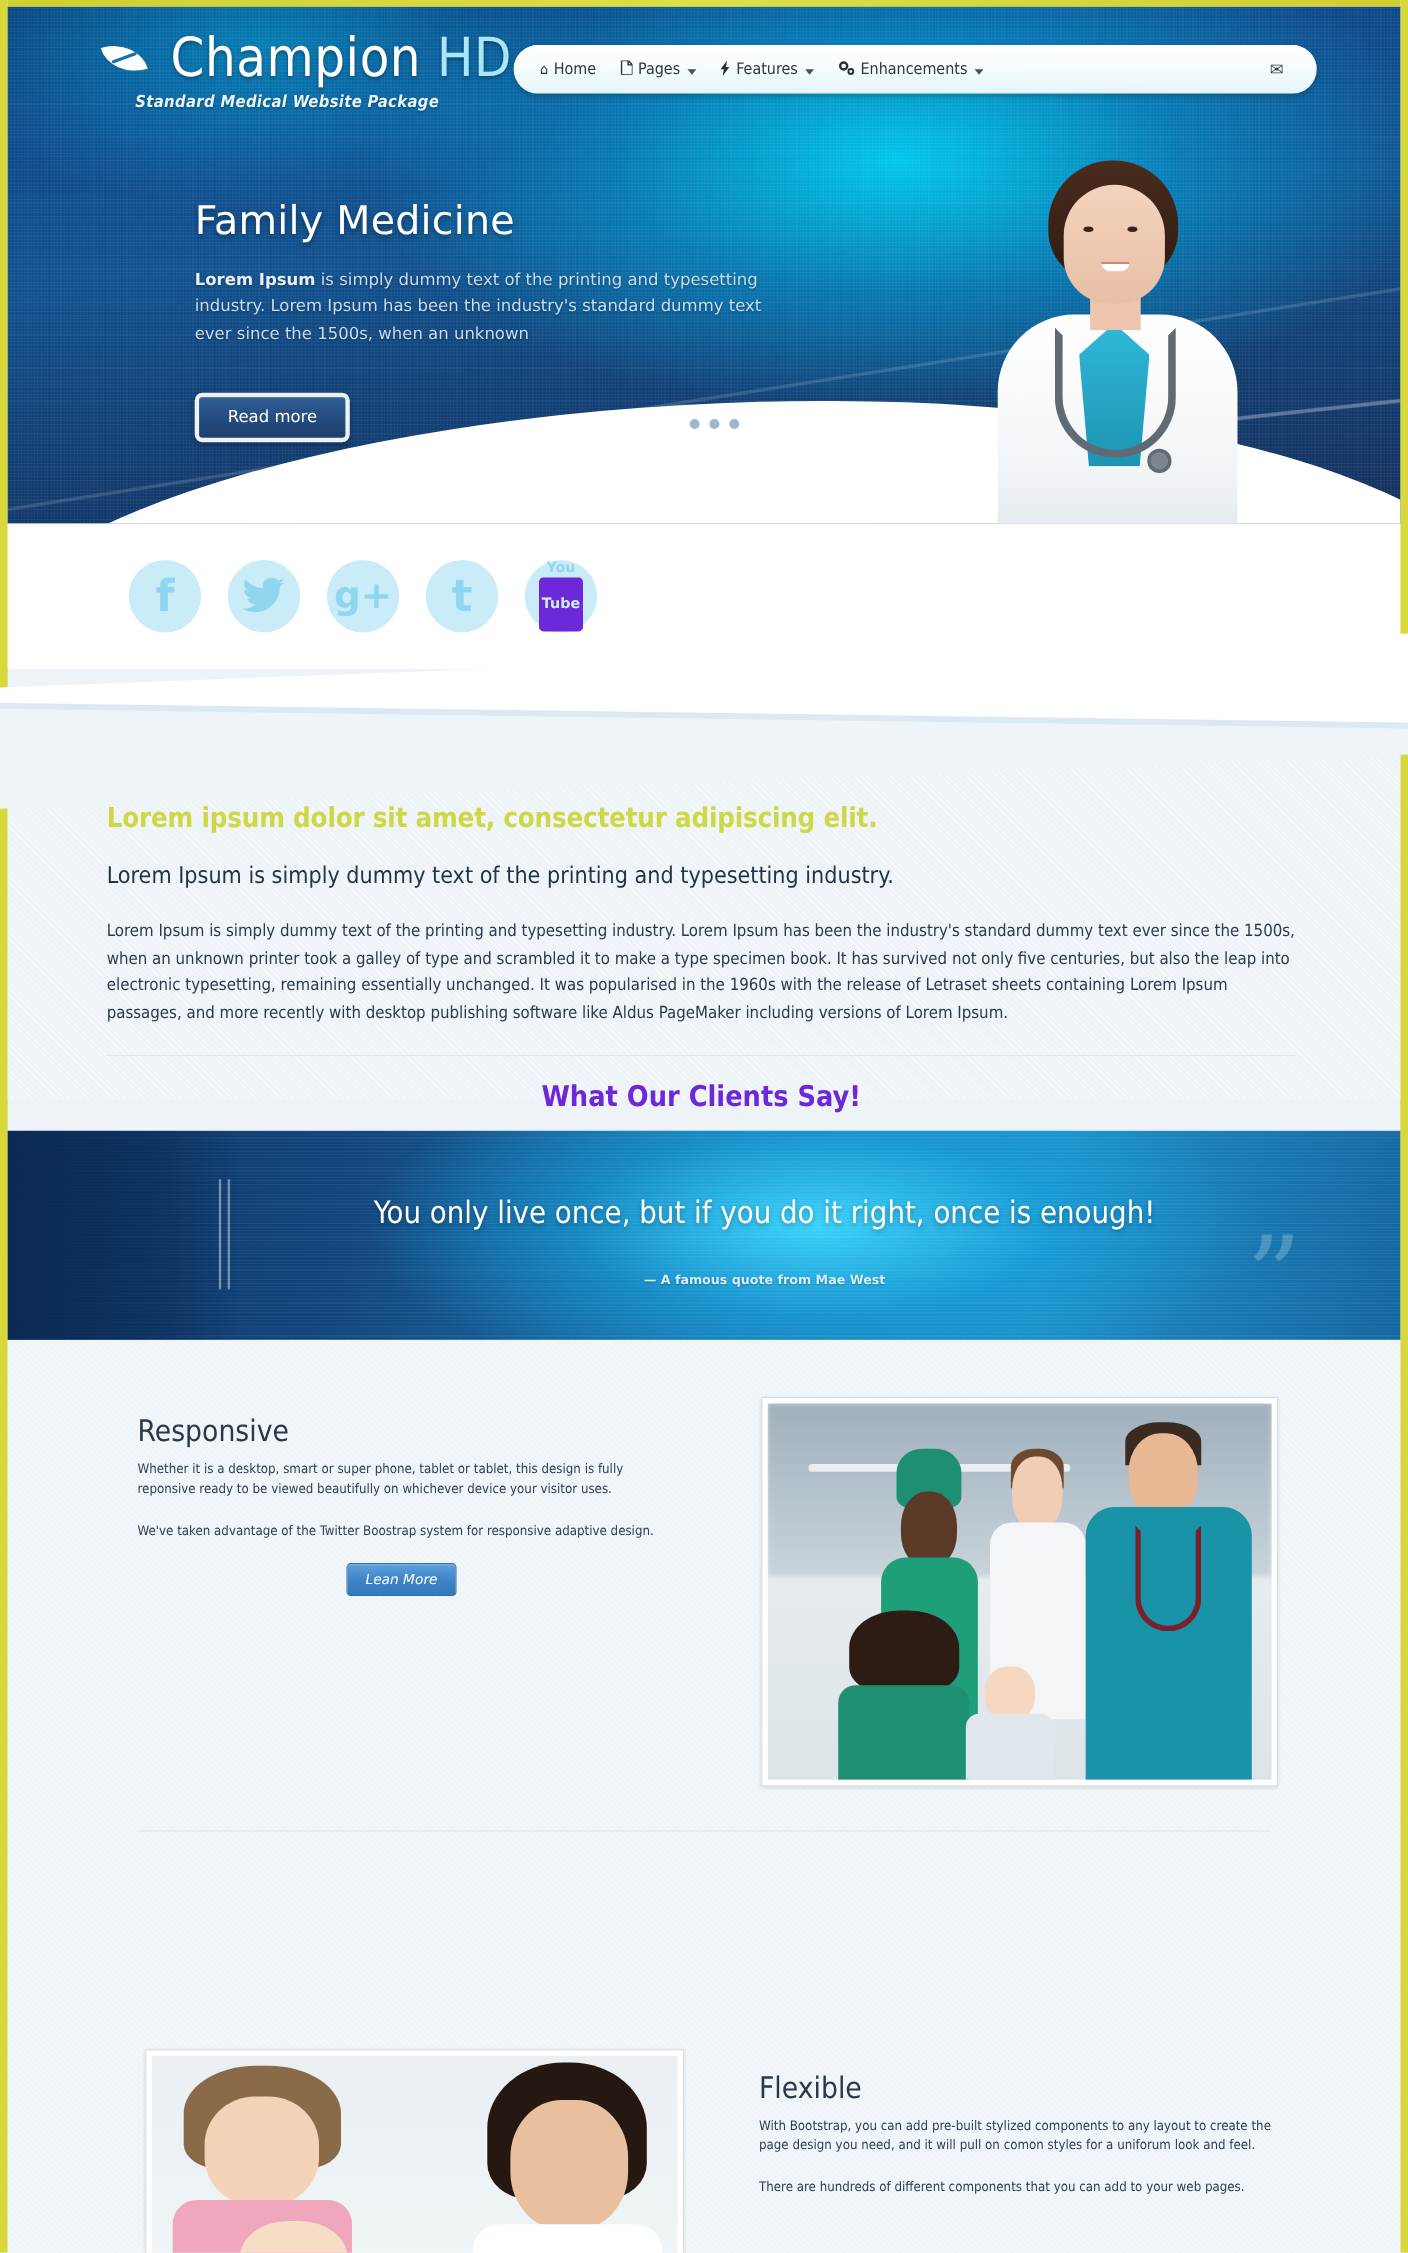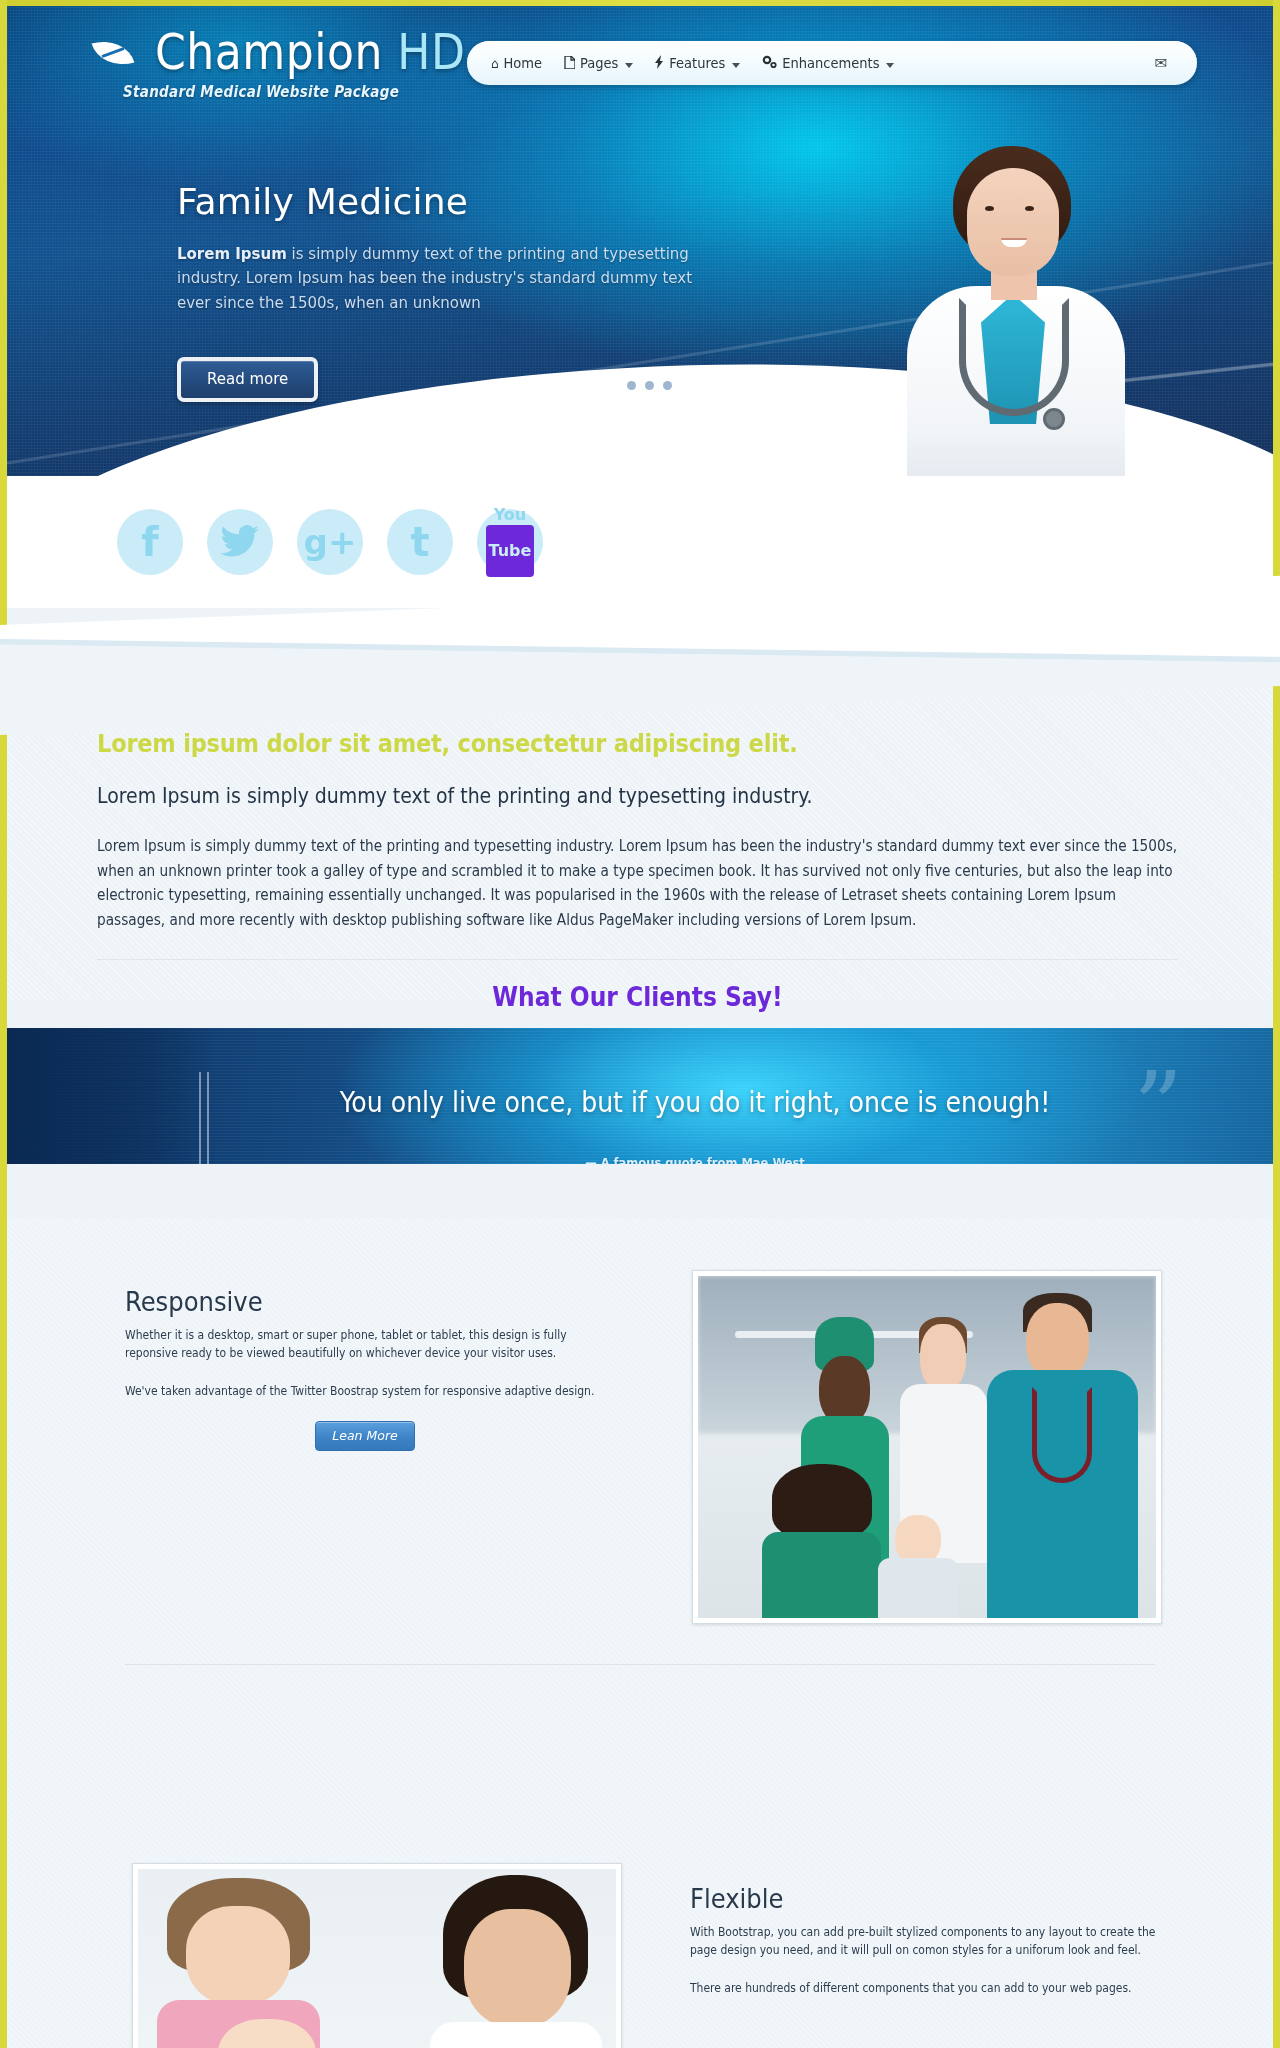--- a/index.html
+++ b/index.html
@@ -179,21 +179,21 @@
     display:flex; align-items:center; padding-left:110px; gap:24px;
   }
   .soc{
     width:66px; height:66px; border-radius:50%;
     background:#c9ecf8;
     display:flex; align-items:center; justify-content:center;
     color:#8fd7ee; cursor:pointer;
   }
   .soc span{ font-size:40px; line-height:1; font-weight:700;
     font-family:"DejaVu Sans","Liberation Sans",sans-serif; }
-  .soc.yt span{ font-size:16px; font-weight:700; text-align:center; line-height:1.05; }
+  .soc.yt span{ font-size:13px; font-weight:700; text-align:center; line-height:1.05; }
   .soc.yt .tube{ display:block; background:#6d28d9; color:#c9ecf8; border-radius:4px; padding:18px 3px; margin-top:1px; }
 
   
   .slant{
     position:absolute; top:600px; left:-5%; width:112%; height:110px; z-index:4;
     background:linear-gradient(183deg,#ffffff 0 46%, #dbe9f3 46.5% 49%, #eef4f8 49.4% 100%);
     transform: rotate(-2.2deg);
   }
 
   
@@ -229,21 +229,21 @@
   }
   .w-rule{ position:relative; margin-top:26px; height:1px; background:#dfe6ec; }
   .w-clients{
     position:relative; margin-top:22px; text-align:center;
     font-family:"DejaVu Sans Condensed","Liberation Sans Narrow","Liberation Sans",sans-serif;
     font-size:26px; font-weight:700; color:#6d28d9;
   }
 
   
   .quoteband{
-    position:absolute; top:1028px; left:0; right:0; height:136px; z-index:3;
+    position:absolute; top:1028px; left:0; right:0; height:190px; z-index:3;
     overflow:hidden;
     background:
       radial-gradient(ellipse 520px 200px at 58% 45%, rgba(60,215,255,.95) 0%, rgba(20,165,225,.55) 42%, rgba(0,0,0,0) 78%),
       linear-gradient(100deg,#0d3161 0%, #12477f 26%, #1a79b4 54%, #1d8dc6 74%, #1566a0 100%);
   }
   .quoteband:before{
     content:""; position:absolute; inset:0;
     background-image: repeating-linear-gradient(0deg, rgba(255,255,255,.05) 0 1px, rgba(0,0,0,0) 1px 3px);
   }
   .qb-left{ position:absolute; left:0; top:0; width:210px; height:100%;

